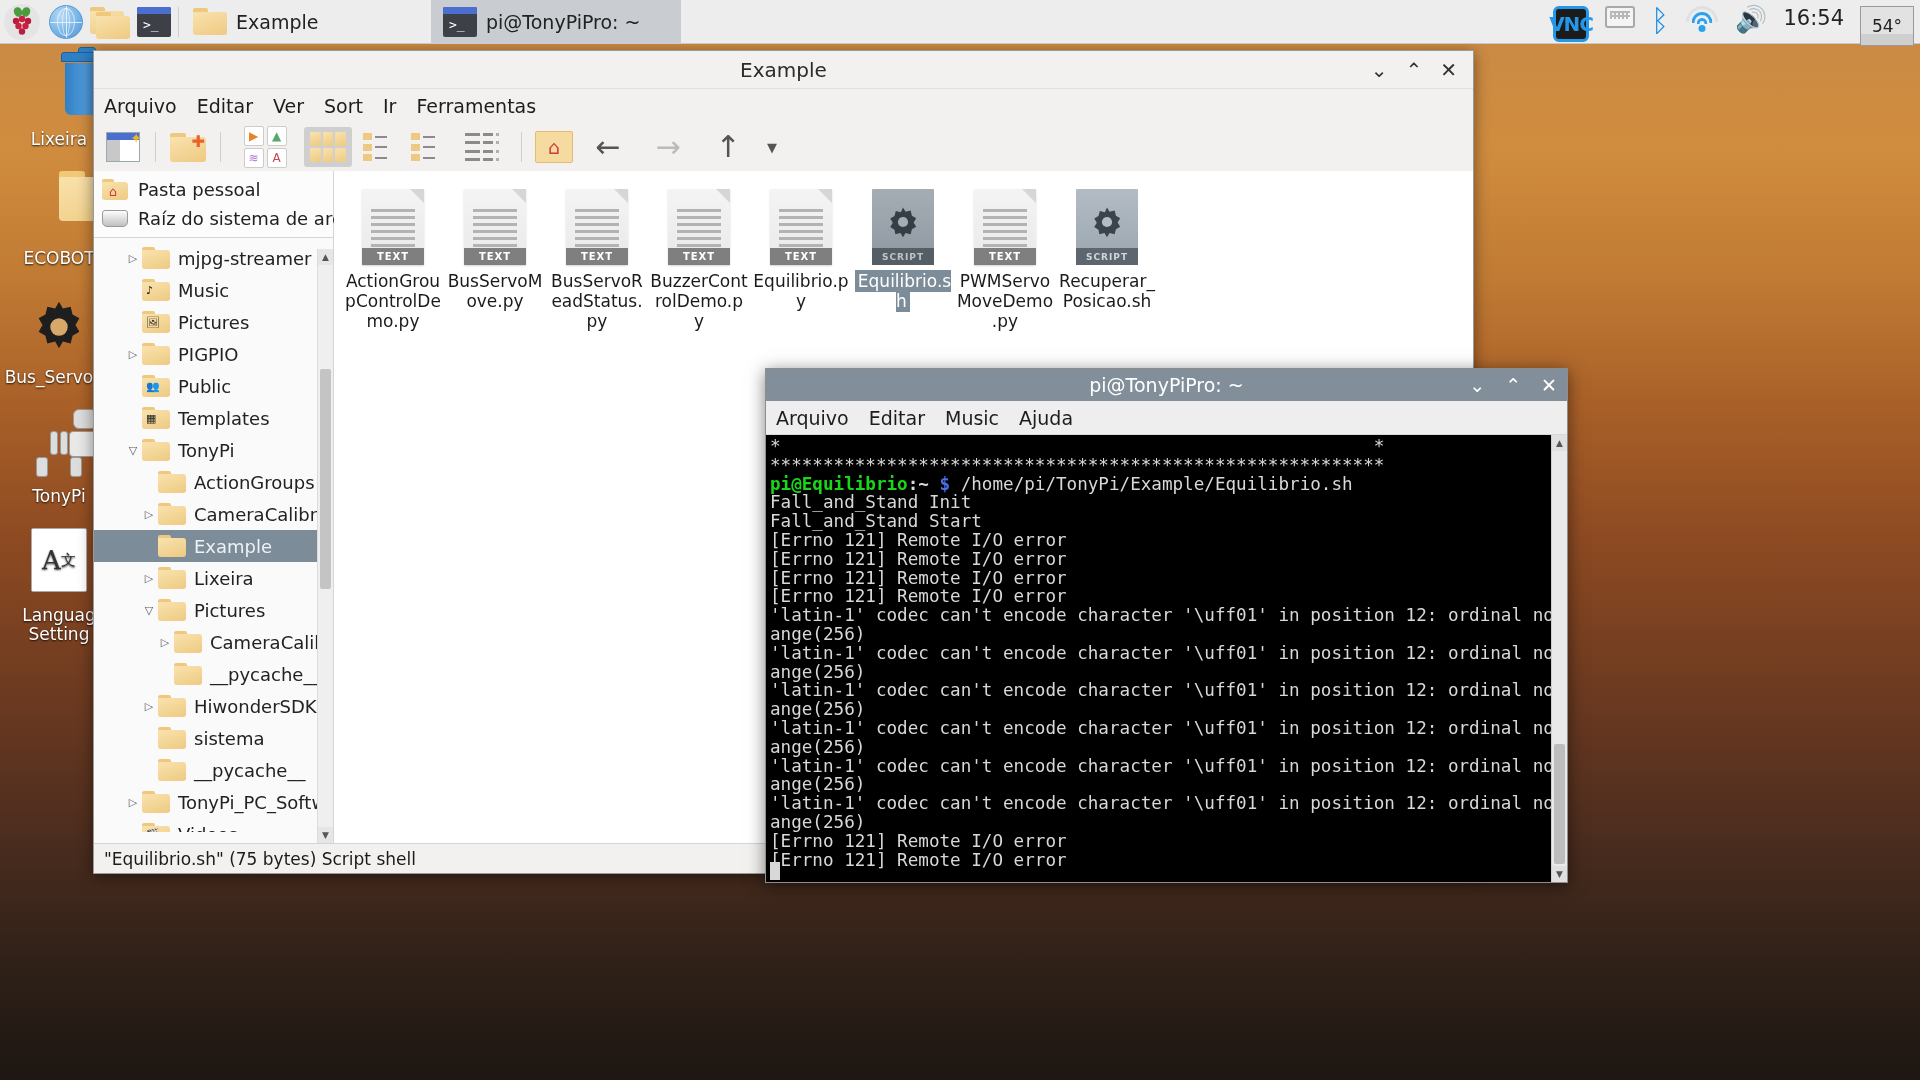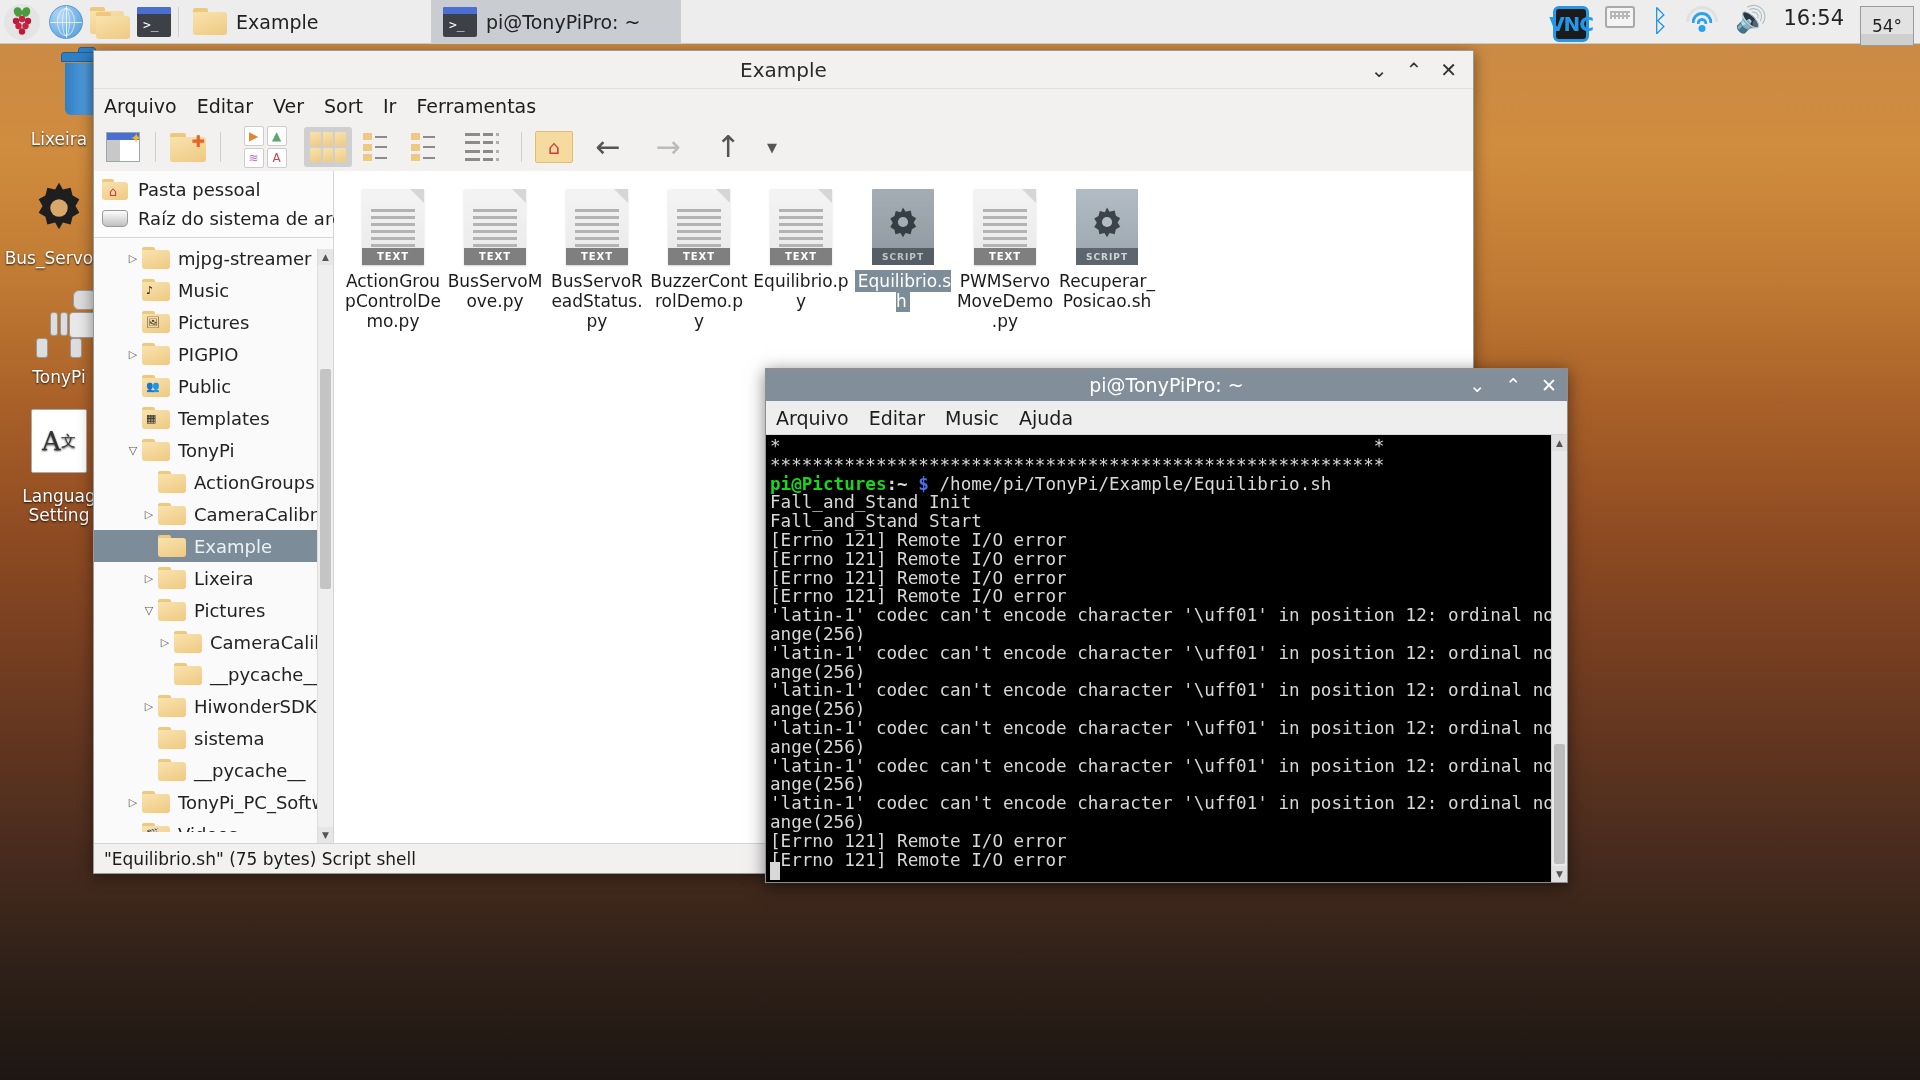--- a/index.html
+++ b/index.html
@@ -257,20 +257,26 @@
 
 <div class="desktop-icons">
 
   <div class="dicon">
     <span class="glyph">
       <span class="trash"><span class="handle"></span><span class="lid"></span><span class="body"></span></span>
     </span>
     <span class="label">Lixeira</span>
   </div>
 
+  <div class="dicon">
+    <span class="glyph">
+      <span class="dfolder"><span class="tab"></span><span class="main"></span></span>
+    </span>
+    <span class="label">ECOBOT</span>
+  </div>
 
   <div class="dicon">
     <span class="glyph">
       <svg class="dgear" viewBox="0 0 64 64">
           <path fill="#1e1e1e" d="M32 6l4 7 8-2 2 8 7 4-4 7 4 7-7 4-2 8-8-2-4 7-4-7-8 2-2-8-7-4 4-7-4-7 7-4 2-8 8 2z"></path>
           <circle cx="32" cy="32" r="9" fill="#d8a86a"></circle>
         </svg>
     </span>
     <span class="label">Bus_Servo.ol</span>
   </div>
@@ -750,21 +756,21 @@
   </div>
   <div class="term-menu">
     <span>Arquivo</span>
     <span>Editar</span>
     <span>Music</span>
     <span>Ajuda</span>
   </div>
   <div class="term-screen">
     <pre id="term-out">*                                                        *
 **********************************************************
-<span class="prompt-u">pi@Pictures</span><span class="prompt-d">:~</span> <span class="prompt-c">$</span> /home/pi/TonyPi/Example/Equilibrio.sh
+<span class="prompt-u">pi@Equilibrio</span><span class="prompt-d">:~</span> <span class="prompt-c">$</span> /home/pi/TonyPi/Example/Equilibrio.sh
 Fall_and_Stand Init
 Fall_and_Stand Start
 [Errno 121] Remote I/O error
 [Errno 121] Remote I/O error
 [Errno 121] Remote I/O error
 [Errno 121] Remote I/O error
 'latin-1' codec can't encode character '\uff01' in position 12: ordinal not in r
 ange(256)
 'latin-1' codec can't encode character '\uff01' in position 12: ordinal not in r
 ange(256)

